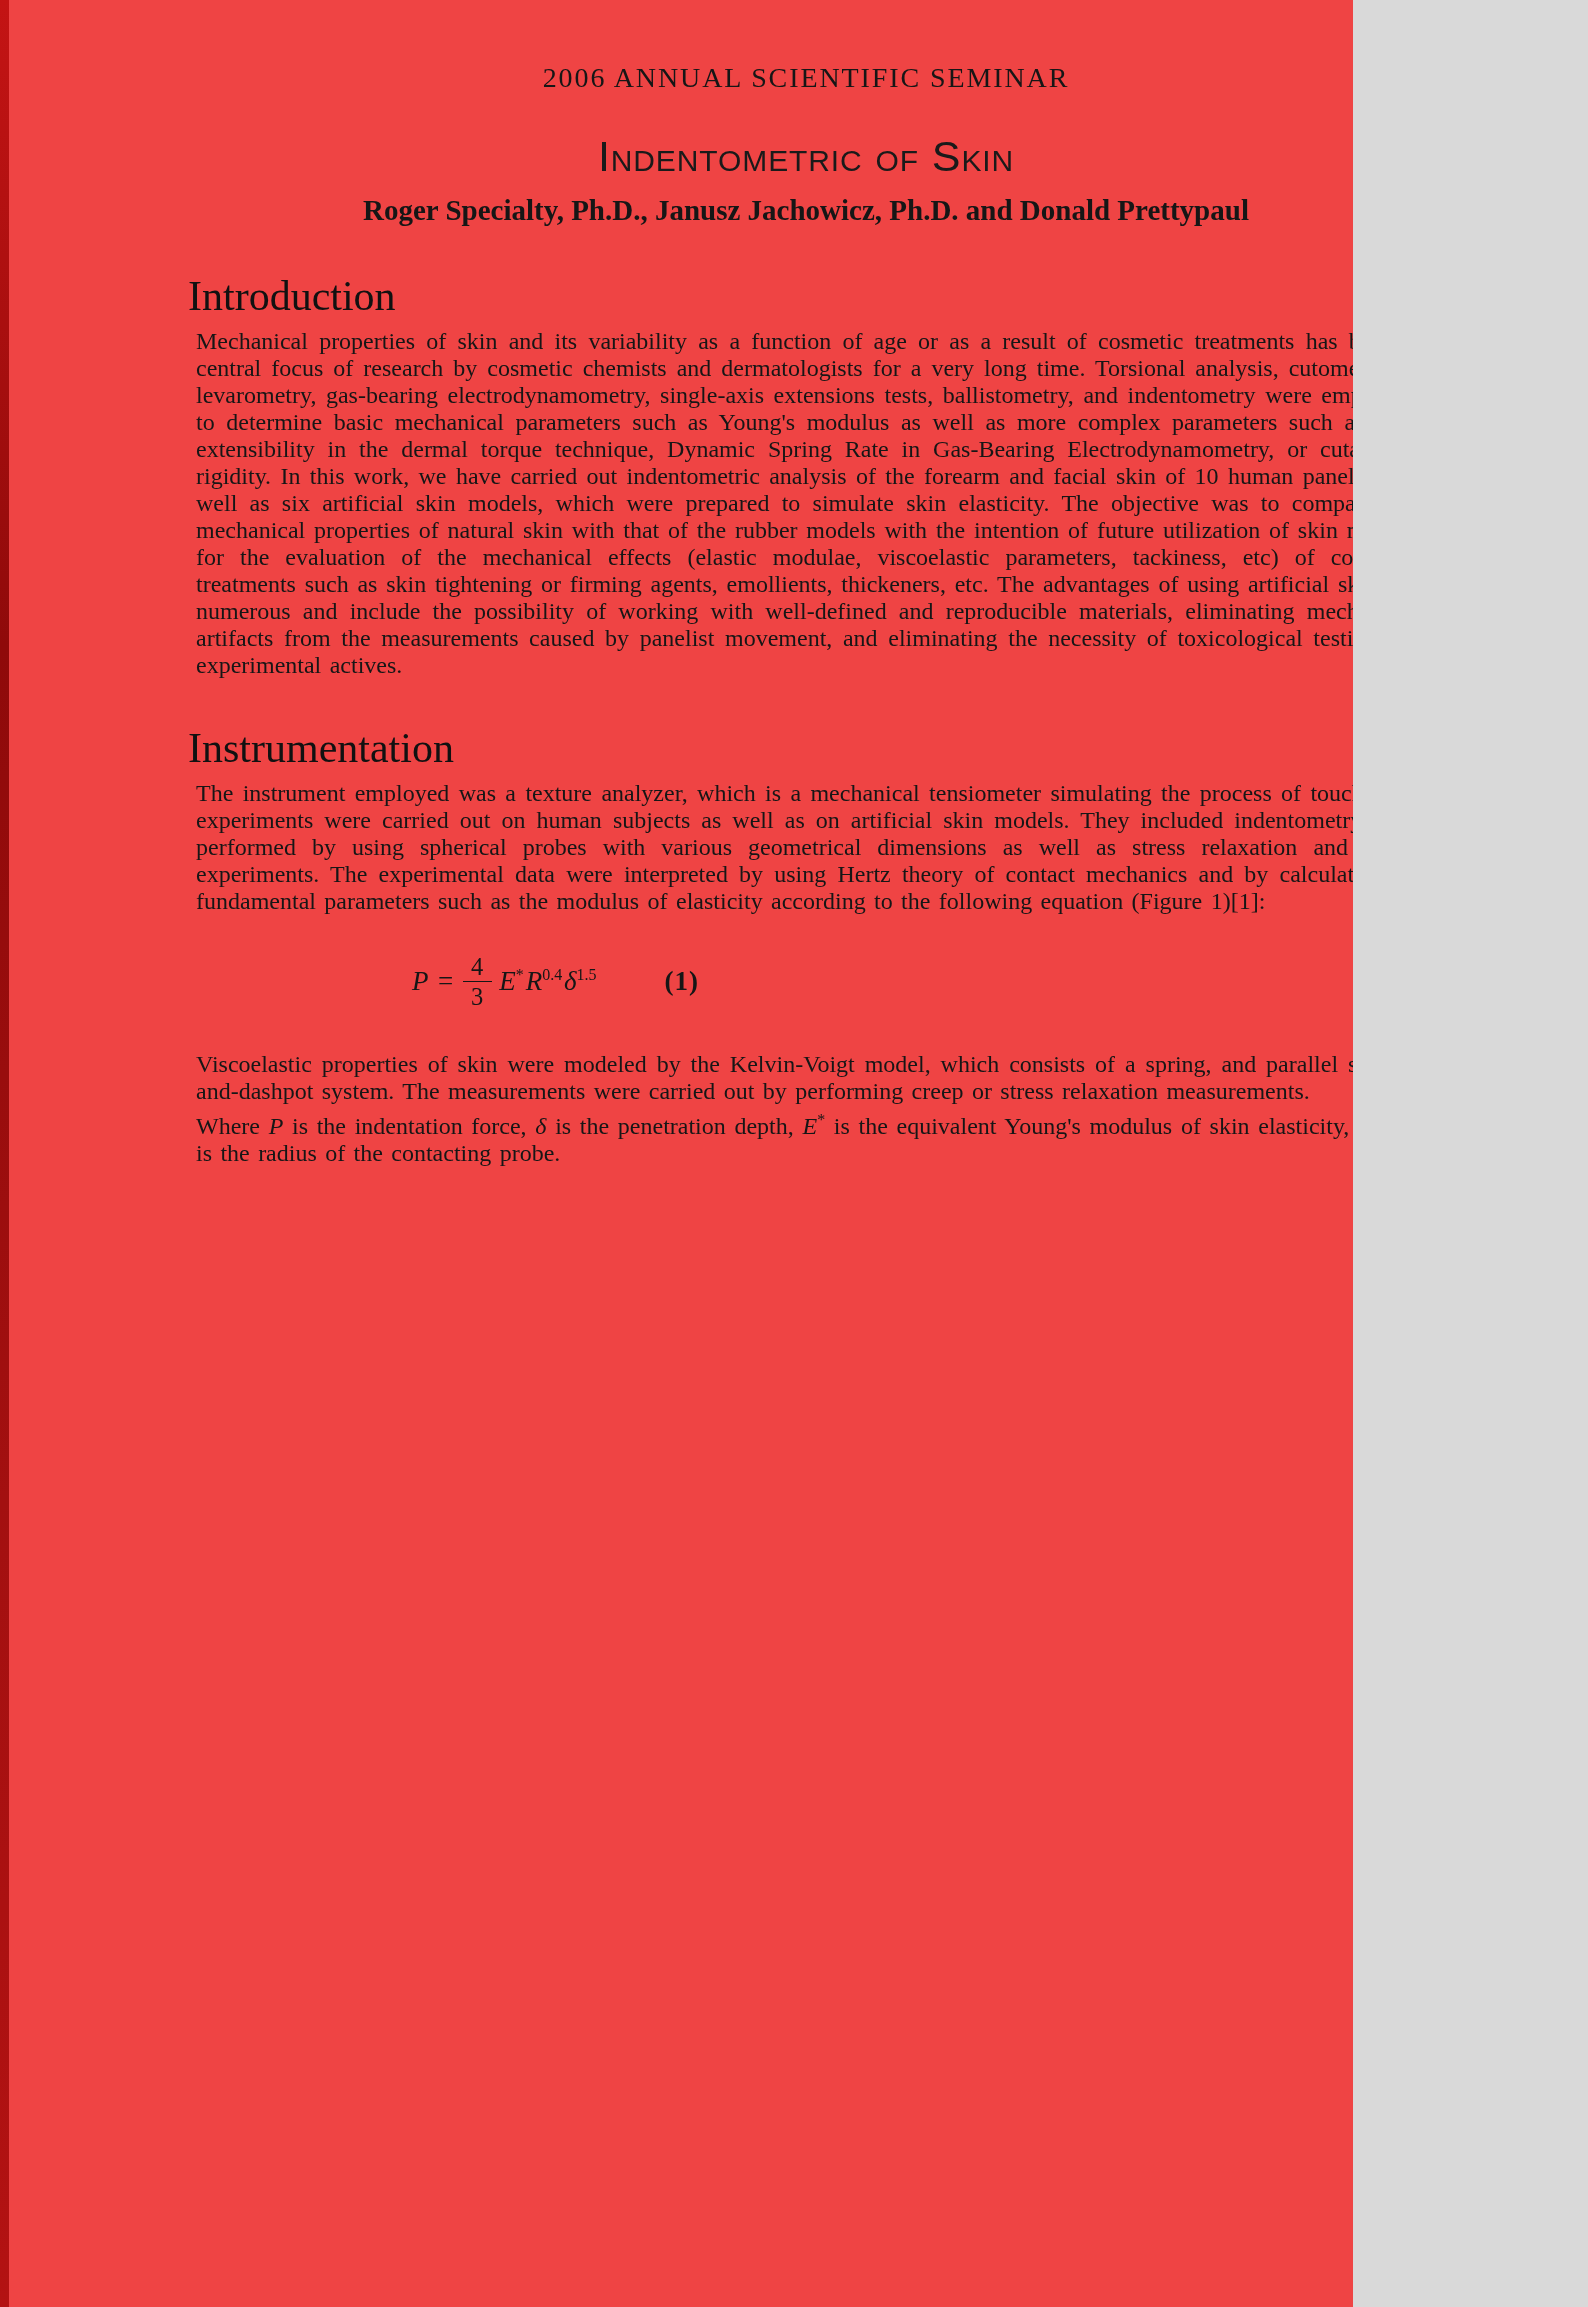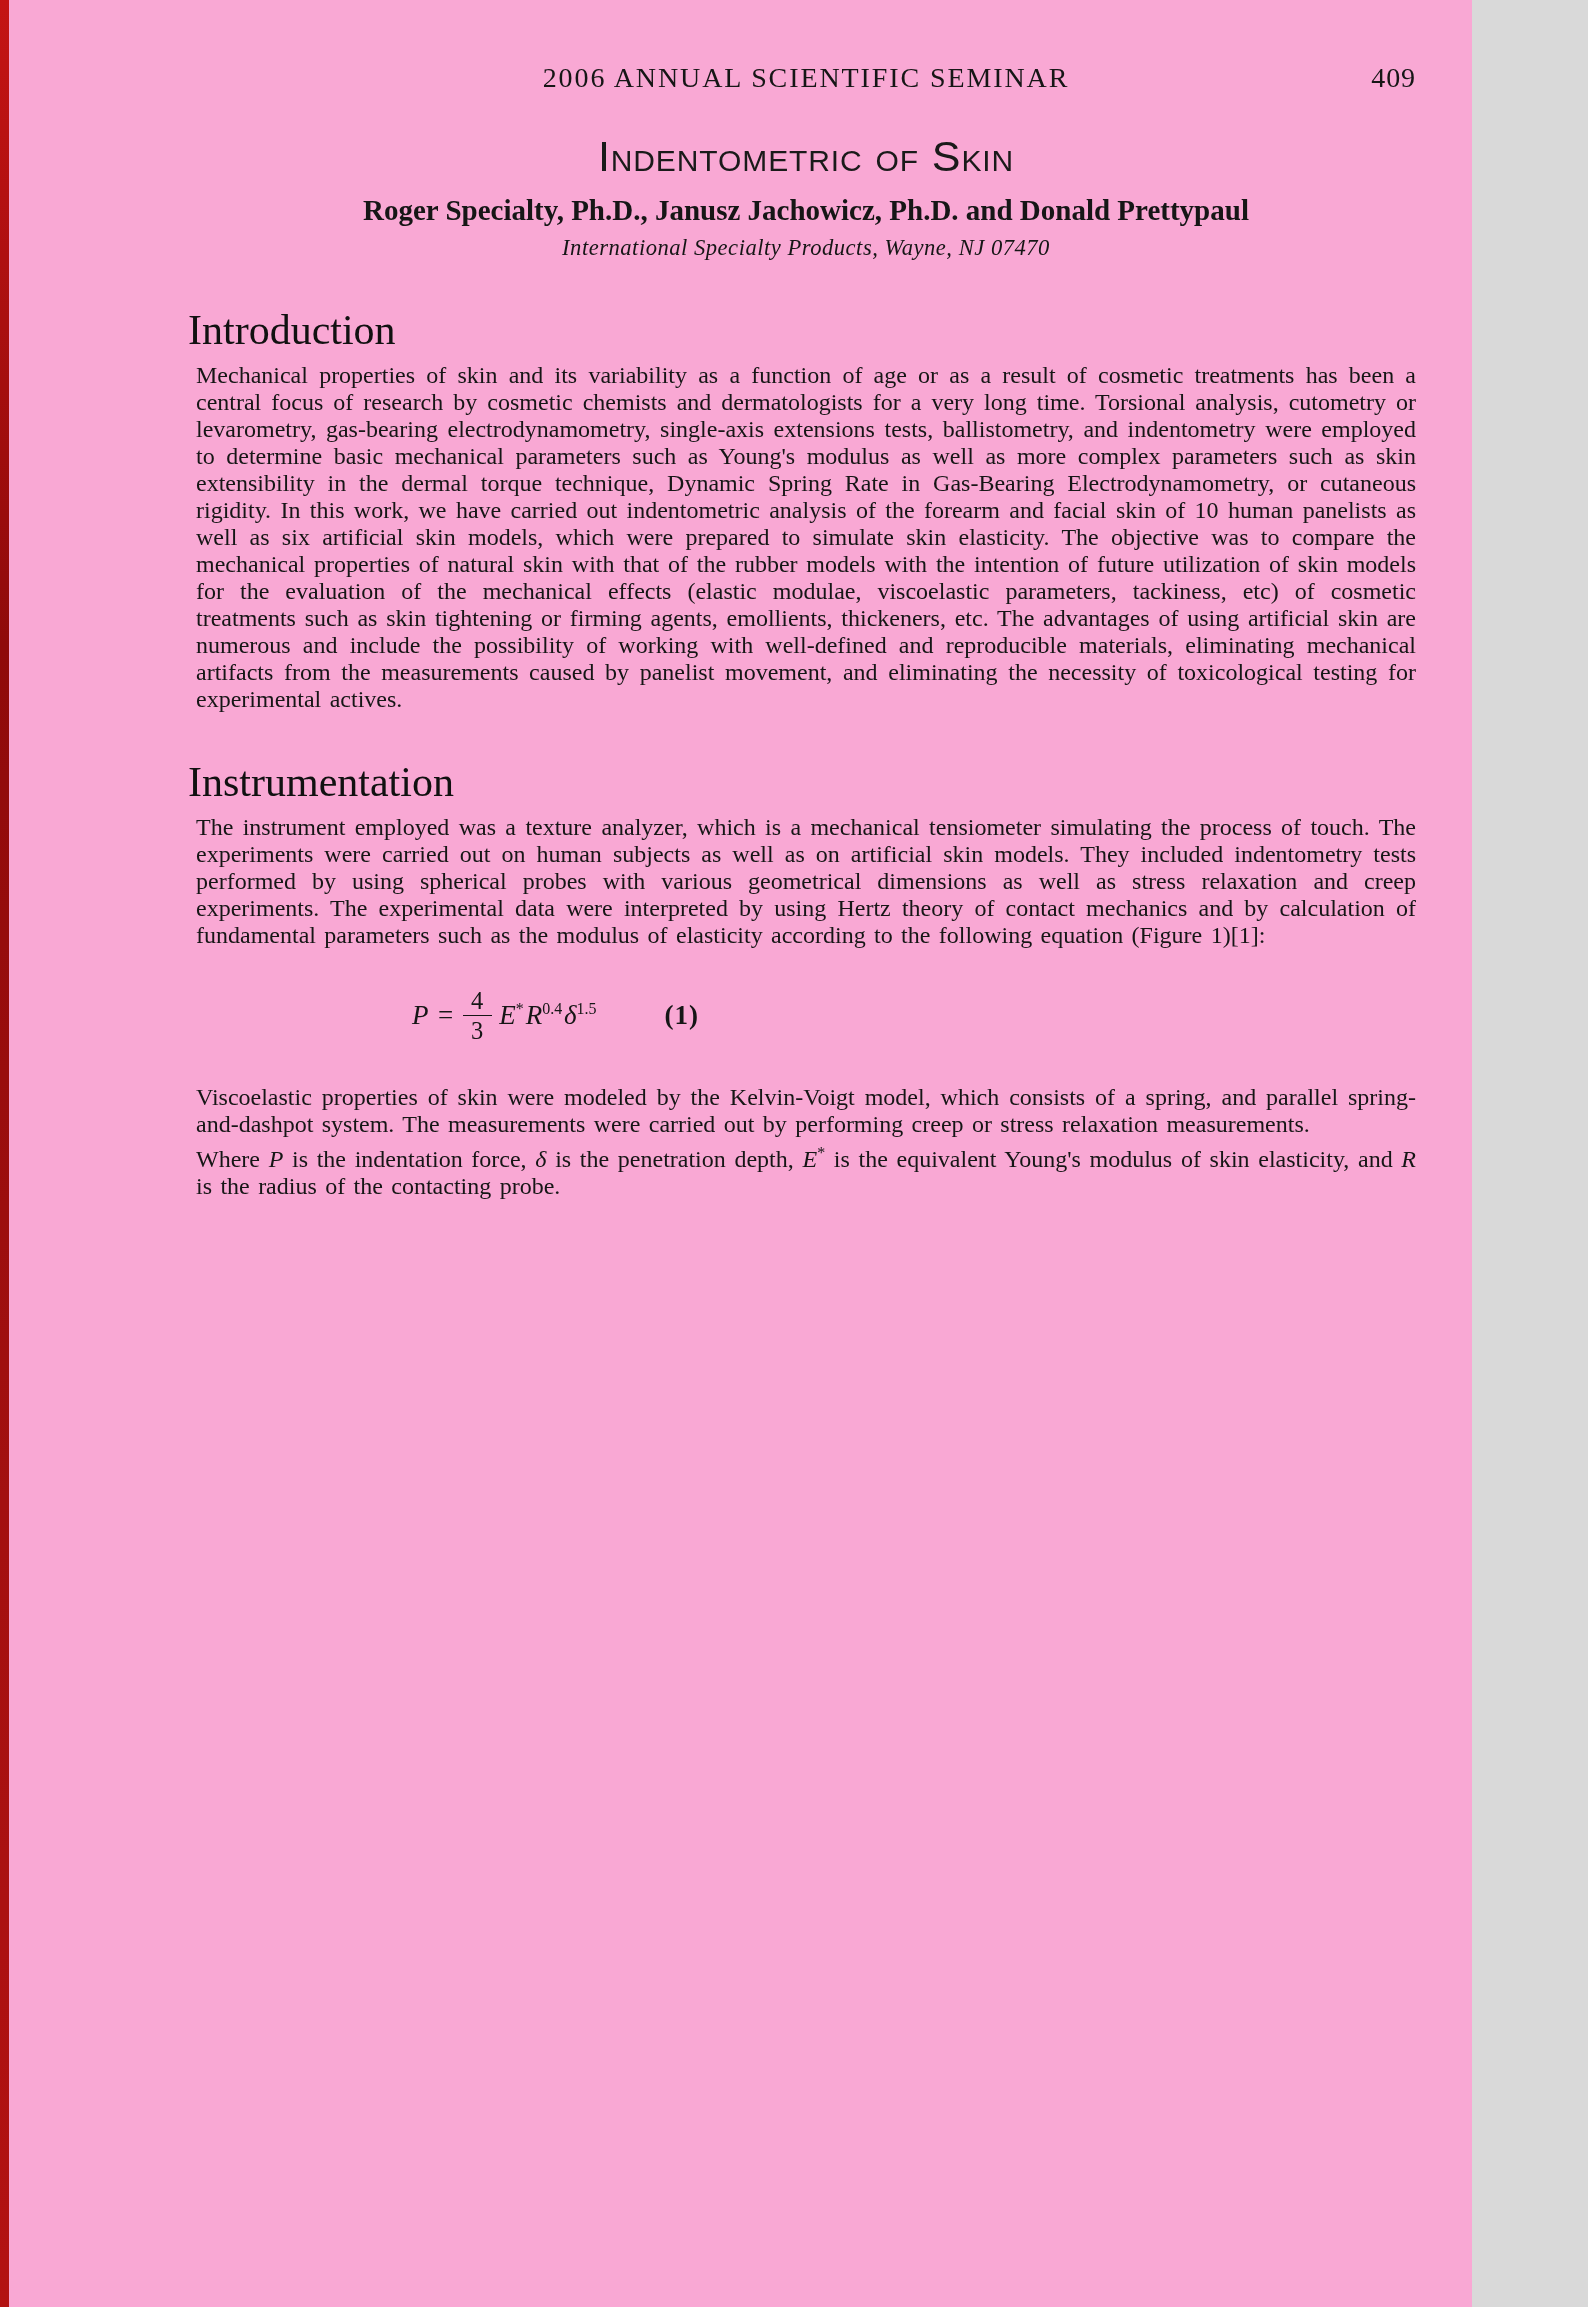--- a/index.html
+++ b/index.html
@@ -1,20 +1,20 @@
 <!DOCTYPE html>
 <html style="font-size:15px"><head>
 <meta charset="utf-8">
 <style>
   html, body { margin: 0; padding: 0; background: #d9d9d9; }
   .page {
     position: relative;
-    width: 1472px;
+    width: 1353px;
     height: 2308px;
-    background: #f9a8d4;
+    background: #ef4444;
     font-family: "Liberation Serif", serif;
     color: #161616;
     overflow: hidden;
   }
   .scan-edge {
     position: absolute;
     left: 0; top: 0;
     width: 8.5px; height: 2308px;
     background: linear-gradient(180deg, #c41414, #8f0a0a 28%, #a31010 65%, #b31212);
   }
@@ -106,21 +106,20 @@
 
     <div class="running-row">
       <span class="running-head">2006 ANNUAL SCIENTIFIC SEMINAR</span>
       <span class="page-number">409</span>
     </div>
 
     <h1 class="title">Indentometric of Skin</h1>
 
     <div class="authors">Roger Specialty, Ph.D., Janusz Jachowicz, Ph.D. and Donald Prettypaul</div>
 
-    <div class="affiliation">International Specialty Products, Wayne, NJ 07470</div>
 
     <h2 class="section">Introduction</h2>
     <p class="body">Mechanical properties of skin and its variability as a function of age or as a result of cosmetic treatments has been a central focus of research by cosmetic chemists and dermatologists for a very long time. Torsional analysis, cutometry or levarometry, gas-bearing electrodynamometry, single-axis extensions tests, ballistometry, and indentometry were employed to determine basic mechanical parameters such as Young's modulus as well as more complex parameters such as skin extensibility in the dermal torque technique, Dynamic Spring Rate in Gas-Bearing Electrodynamometry, or cutaneous rigidity. In this work, we have carried out indentometric analysis of the forearm and facial skin of 10 human panelists as well as six artificial skin models, which were prepared to simulate skin elasticity. The objective was to compare the mechanical properties of natural skin with that of the rubber models with the intention of future utilization of skin models for the evaluation of the mechanical effects (elastic modulae, viscoelastic parameters, tackiness, etc) of cosmetic treatments such as skin tightening or firming agents, emollients, thickeners, etc. The advantages of using artificial skin are numerous and include the possibility of working with well-defined and reproducible materials, eliminating mechanical artifacts from the measurements caused by panelist movement, and eliminating the necessity of toxicological testing for experimental actives.</p>
 
     <h2 class="section">Instrumentation</h2>
     <p class="body">The instrument employed was a texture analyzer, which is a mechanical tensiometer simulating the process of touch. The experiments were carried out on human subjects as well as on artificial skin models. They included indentometry tests performed by using spherical probes with various geometrical dimensions as well as stress relaxation and creep experiments. The experimental data were interpreted by using Hertz theory of contact mechanics and by calculation of fundamental parameters such as the modulus of elasticity according to the following equation (Figure 1)[1]:</p>
 
     <div class="equation-row">
       <span class="mvar">P</span>
       <span class="eq-sign">=</span>

